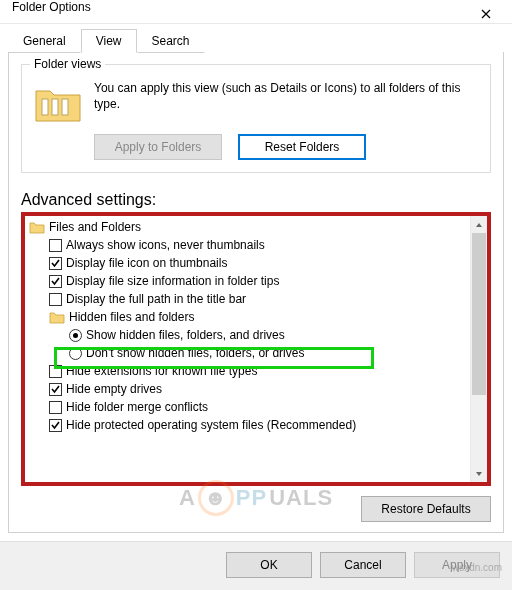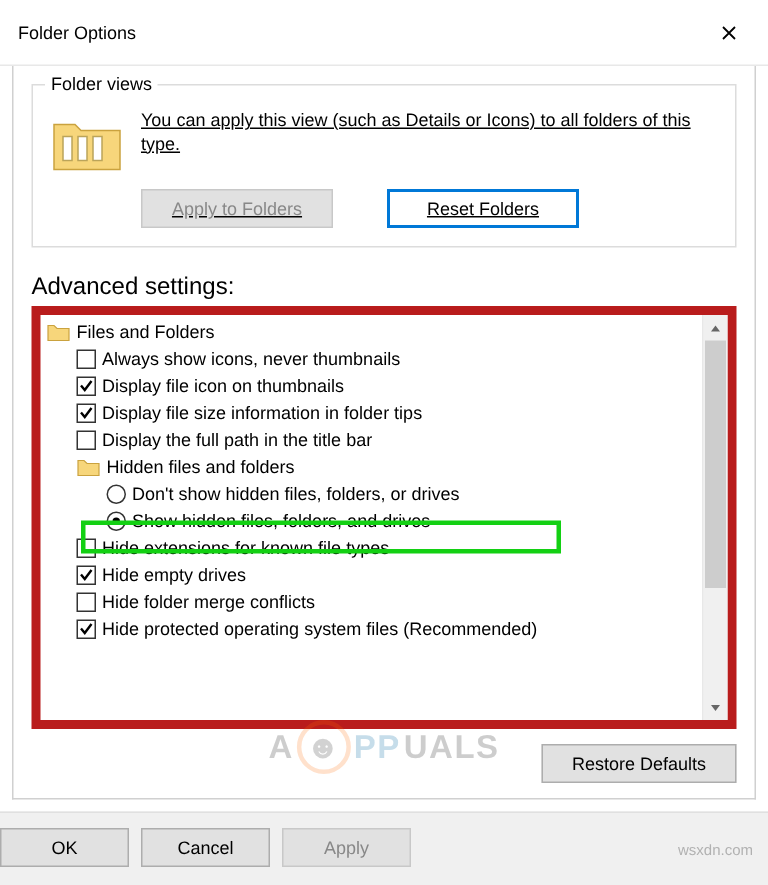--- a/index.html
+++ b/index.html
@@ -10,22 +10,22 @@
     background: #fff;
     color: #000;
   }
   .window {
     width: 512px; height: 590px;
     background: #fff;
     display: flex; flex-direction: column;
     position: relative;
   }
   .titlebar {
-    height: 44px;
-    display: flex; align-items: center;
+    height: 24px;
+    display: flex; 
     padding: 0 6px 0 12px;
     border-bottom: 1px solid #e8e8e8;
   }
   .titlebar .title { flex: 1; font-size: 12px; }
   .titlebar .close {
     width: 40px; height: 28px;
     display: flex; align-items: center; justify-content: center;
     cursor: pointer;
     font-size: 14px;
   }
@@ -62,48 +62,47 @@
     padding: 12px 12px 10px 12px;
     flex: 1;
     display: flex; flex-direction: column;
   }
   .groupbox {
     border: 1px solid #dcdcdc;
     position: relative;
     padding: 16px 12px 12px 12px;
     display: flex;
     gap: 12px;
-    text-decoration: underline;
   }
   .groupbox .legend {
     position: absolute; top: -8px; left: 8px;
     background: #fff; padding: 0 4px;
     font-size: 12px;
   }
   .folder-icon {
     width: 48px; height: 42px;
     flex-shrink: 0;
   }
   .folder-text-buttons { flex: 1; }
   .folder-desc { font-size: 12px; line-height: 1.3; margin-bottom: 22px;}
-  .button-row { display: flex; gap: 36px; }
+  .button-row { display: flex; gap: 16px; }
   .btn {
     height: 26px; min-width: 128px;
     border: 1px solid #adadad;
     background: #e1e1e1;
     font-size: 12px;
     cursor: pointer;
     padding: 0 12px;
   }
   .btn:disabled { color: #888; background: #e1e1e1; border-color: #c8c8c8; cursor: default;}
   .btn.focus { border: 2px solid #0078d7; background: #fff; padding: 0 11px;}
   .adv-label { margin-top: 18px; margin-bottom: 3px; font-size: 16px;}
   .adv-box {
     flex: 1;
-    border: 6px solid #b91c1c;
+    border: 4px solid #b91c1c;
     display: flex;
     overflow: hidden;
     min-height: 0;
   }
   .tree {
     flex: 1; overflow-y: hidden;
     padding: 2px 0 2px 4px;
   }
   .tree-row {
     display: flex; align-items: center;
@@ -132,21 +131,21 @@
   .sb-btn { height:17px; background:#f0f0f0; display:flex; align-items:center; justify-content:center;}
   .sb-track { flex:1; background:#f0f0f0; position:relative;}
   .sb-thumb { position:absolute; left:1px; right:1px; top:0; height:70%; background:#cdcdcd;}
   .highlight-box {
     position: absolute;
     border: 3px solid #13d013;
     pointer-events: none;
   }
   .restore-row { display:flex; justify-content:flex-end; margin-top:10px;}
   .footer {
-    display:flex; gap:8px;
+    display:flex; justify-content:flex-end; gap:8px;
     padding: 10px 12px 12px 0;
     background:#f0f0f0;
     border-top: 1px solid #e0e0e0;
   }
   .footer .btn { min-width: 86px;}
   .watermark {
     position:absolute; left:50%; top:480px; transform:translateX(-50%);
     font-size: 22px; font-weight:700; color:#222; opacity:0.22;
     letter-spacing:1px;
     pointer-events:none;
@@ -163,20 +162,25 @@
 
   <div class="titlebar">
     <span class="title">Folder Options</span>
     <div class="close">
       <svg width="10" height="10" viewBox="0 0 10 10">
           <path d="M1 1 L9 9 M9 1 L1 9" stroke="#000" stroke-width="1.2"></path>
         </svg>
     </div>
   </div>
 
+  <div class="tabs">
+    <div class="tab inactive">General</div>
+    <div class="tab active">View</div>
+    <div class="tab inactive">Search</div>
+  </div>
 
   <div class="tabpanel">
 
     <div class="groupbox">
       <span class="legend">Folder views</span>
       <svg class="folder-icon" viewBox="0 0 48 42">
         <path d="M2 10 L2 40 L46 40 L46 14 L20 14 L16 10 Z" fill="#f7d67b" stroke="#caa23e"></path>
         <rect x="8" y="18" width="6" height="16" fill="#fff" stroke="#bba45a"></rect>
         <rect x="18" y="18" width="6" height="16" fill="#fff" stroke="#bba45a"></rect>
         <rect x="28" y="18" width="6" height="16" fill="#fff" stroke="#bba45a"></rect>
@@ -224,28 +228,28 @@
             <span class="chk "></span>
             <span>Display the full path in the title bar</span>
           </div>
           <div class="tree-row" style="--indent:20px">
             <svg class="fico" viewBox="0 0 16 14">
               <path d="M1 3 L1 13 L15 13 L15 5 L7 5 L5 3 Z" fill="#f7d67b" stroke="#caa23e" stroke-width="0.8"></path>
             </svg>
             <span>Hidden files and folders</span>
           </div>
           <div class="tree-row" style="--indent:40px">
+            <span class="rad checked">
+              <span class="dot"></span>
+            </span>
+            <span>Show hidden files, folders, and drives</span>
+          </div>
+          <div class="tree-row" style="--indent:40px">
             <span class="rad "></span>
             <span>Don't show hidden files, folders, or drives</span>
-          </div>
-          <div class="tree-row" style="--indent:40px">
-            <span class="rad checked">
-              <span class="dot"></span>
-            </span>
-            <span>Show hidden files, folders, and drives</span>
           </div>
           <div class="tree-row" style="--indent:20px">
             <span class="chk "></span>
             <span>Hide extensions for known file types</span>
           </div>
           <div class="tree-row" style="--indent:20px">
             <span class="chk checked">
               <svg viewBox="0 0 11 11">
                 <path d="M2 5 L4.5 8 L9 2" stroke="#000" stroke-width="1.6" fill="none"></path>
               </svg>

